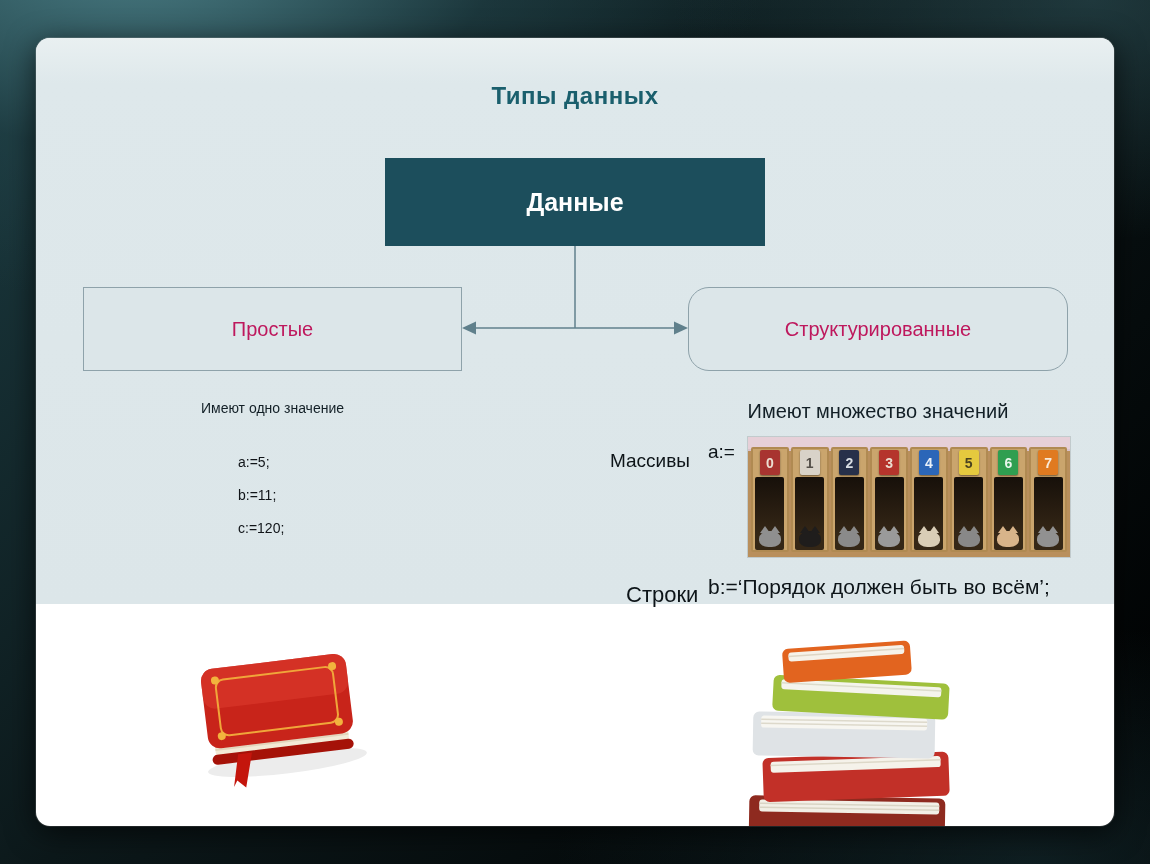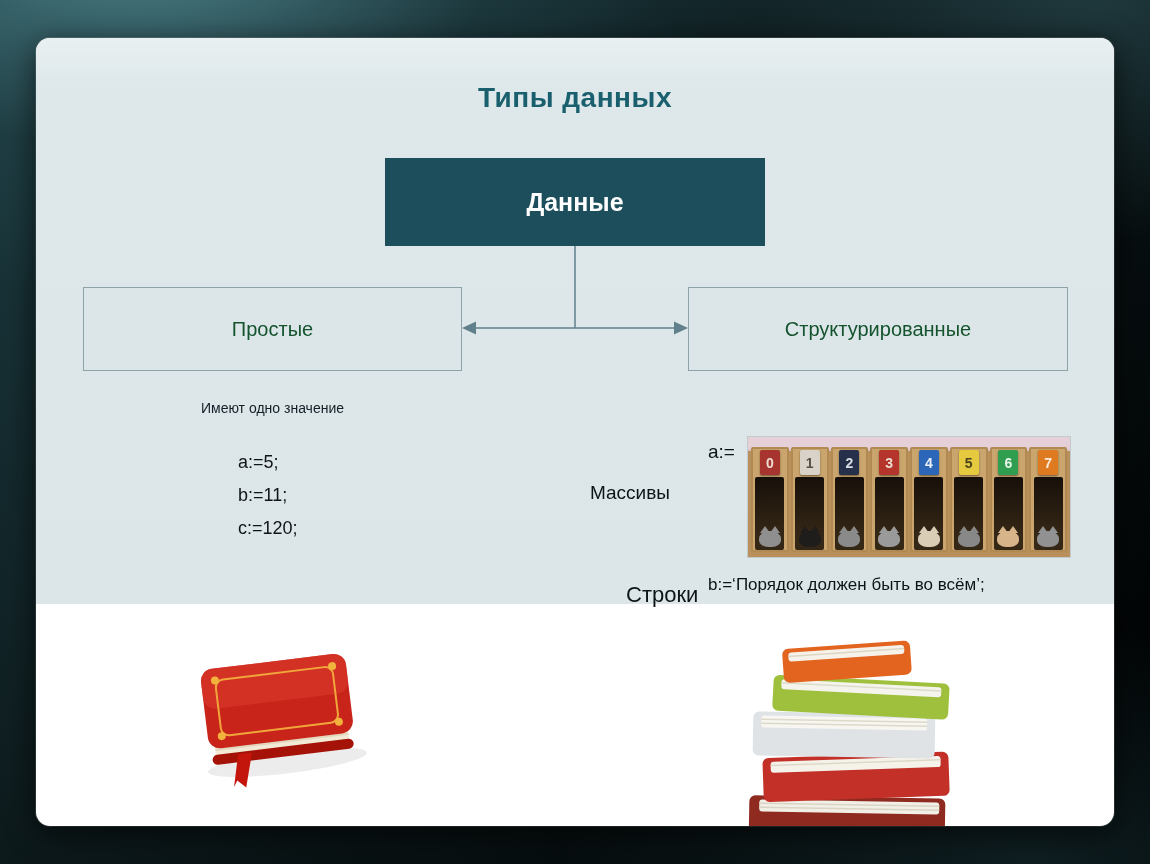--- a/index.html
+++ b/index.html
@@ -17,50 +17,50 @@
     position:absolute; left:36px; top:38px; width:1078px; height:788px;
     background:#ffffff; border-radius:14px; overflow:hidden;
     box-shadow:0 6px 30px rgba(0,0,0,.65), 0 0 0 1px rgba(255,255,255,.18);
   }
   .panel {
     position:absolute; left:0; top:0; width:100%; height:566px;
     background:linear-gradient(180deg,#e9f0f1 0%, #dee8eb 8%, #dce6e9 100%);
   }
   .title {
     position:absolute; left:0; top:44px; width:100%; text-align:center;
-    font-size:28px; font-weight:bold; color:#1a5f6d; letter-spacing:.5px;
+    font-size:24px; font-weight:bold; color:#1a5f6d; letter-spacing:.5px;
   }
   .root-box {
     position:absolute; left:349px; top:120px; width:380px; height:88px;
     background:#1c4e5c; color:#fff; display:flex; flex-direction:row;
     align-items:center; justify-content:center; font-size:25px; font-weight:bold;
     line-height:1.32; text-align:center;
   }
   .connectors { position:absolute; left:0; top:0; width:1078px; height:566px; pointer-events:none; }
   .node-box {
     position:absolute; top:249px; height:84px; background:#dce6e9;
     border:1px solid #8ea2aa; display:flex; align-items:center; justify-content:center;
-    font-size:20px; color:#14532d;
+    font-size:20px; color:#be185d;
   }
   .node-left  { left:47px;  width:379px; }
-  .node-right { left:652px; width:380px; }
+  .node-right { left:652px; width:380px;border-radius:21px; }
   .heading-simple {
     position:absolute; left:47px; top:362px; width:379px; text-align:center;
     font-size:14px; color:#121f26;
   }
   .heading-structured {
     position:absolute; left:652px; top:362px; width:380px; text-align:center;
     font-size:20px; color:#121f26;
   }
-  .code { position:absolute; left:202px; top:408px; font-size:18px; color:#101418; }
+  .code { position:absolute; left:202px; top:408px; font-size:14px; color:#101418; }
   .code div { height:33px; line-height:33px; }
-  .label-arrays  { position:absolute; left:554px; top:412px; font-size:19px; color:#0d1418;margin-top:32px; }
+  .label-arrays  { position:absolute; left:574px; top:412px; font-size:19px; color:#0d1418; }
   .assign-arrays { position:absolute; left:672px; top:403px; font-size:19px; color:#0d1418; }
   .label-strings { position:absolute; left:590px; top:544px; font-size:22px; color:#0d1418; }
-  .assign-strings{ position:absolute; left:672px; top:537px; width:368px; font-size:17px; color:#0d1418; }
+  .assign-strings{ position:absolute; left:672px; top:537px; width:368px; font-size:21px; color:#0d1418; }
 
   
   .cats {
     position:absolute; left:712px; top:399px; width:322px; height:120px;
     background:linear-gradient(180deg,#e6d0d8 0 12px, #d9c2ca 12px 14px, #b98f5c 14px 100%);
     display:flex; gap:2px; padding:10px 3px 5px 3px;
     box-shadow:0 0 0 1px rgba(0,0,0,.12);
   }
   .compartment {
     flex:1; position:relative; display:flex; flex-direction:column; align-items:center;
@@ -124,20 +124,21 @@
       </div>
 
       <div class="heading-simple">Имеют одно значение</div>
 
       <div class="code">
         <div>a:=5;</div>
         <div>b:=11;</div>
         <div>c:=120;</div>
       </div>
 
+      <div class="heading-structured">Имеют множество значений</div>
 
       <div class="label-arrays">Массивы</div>
       <div class="assign-arrays">a:=</div>
 
       <div class="cats">
         <div class="compartment">
           <div class="tag" style="background-color: rgb(168, 52, 48); color: rgb(236, 223, 210);">0</div>
           <div class="opening">
               <div class="cat"></div>
             </div>

